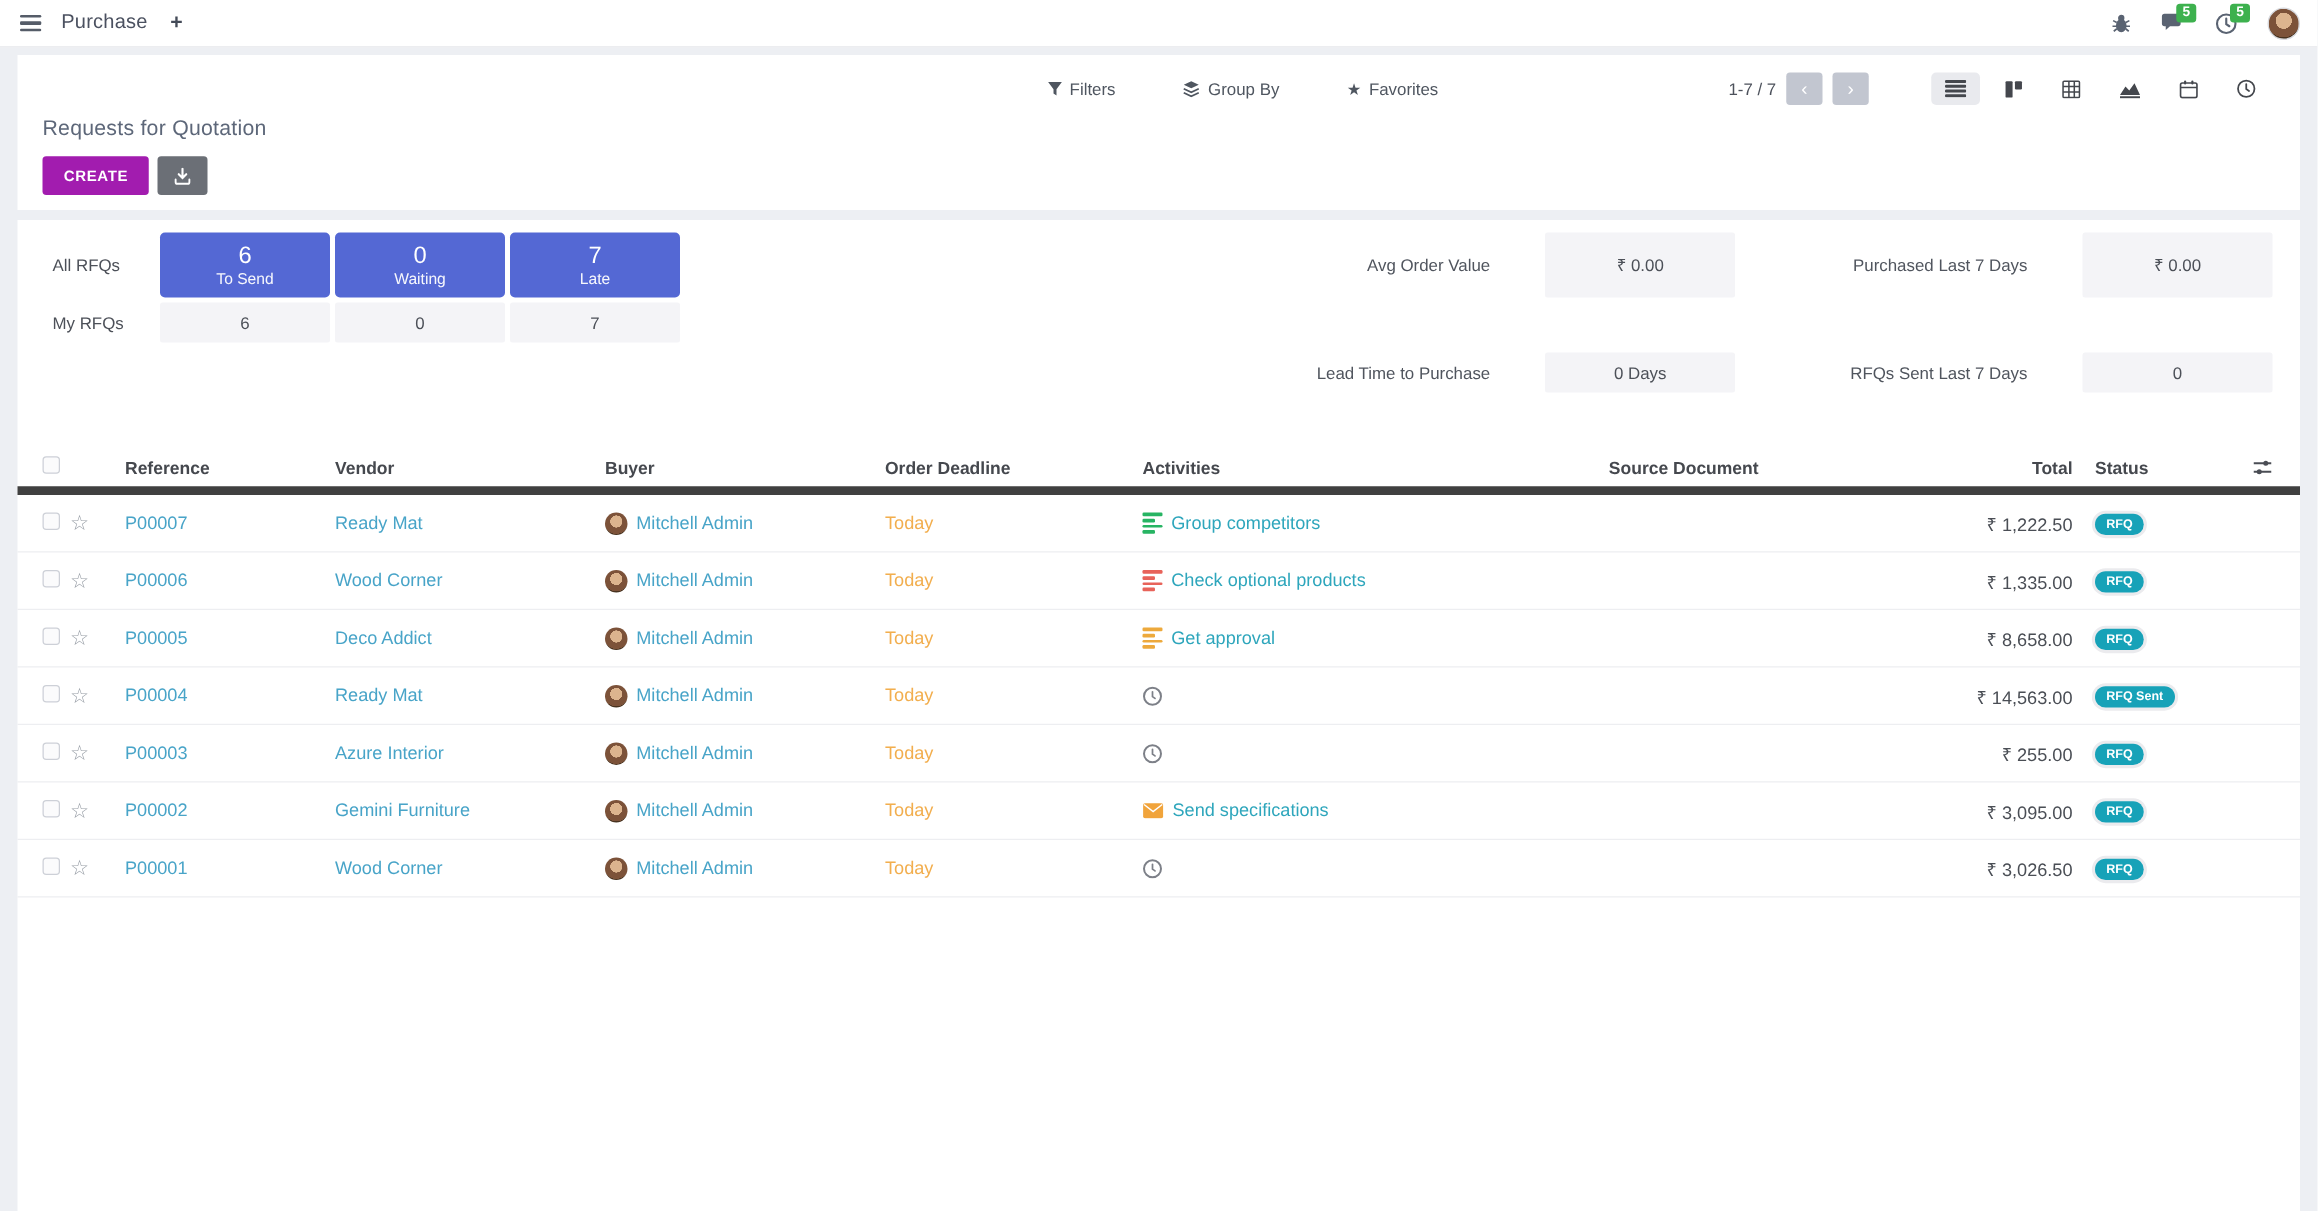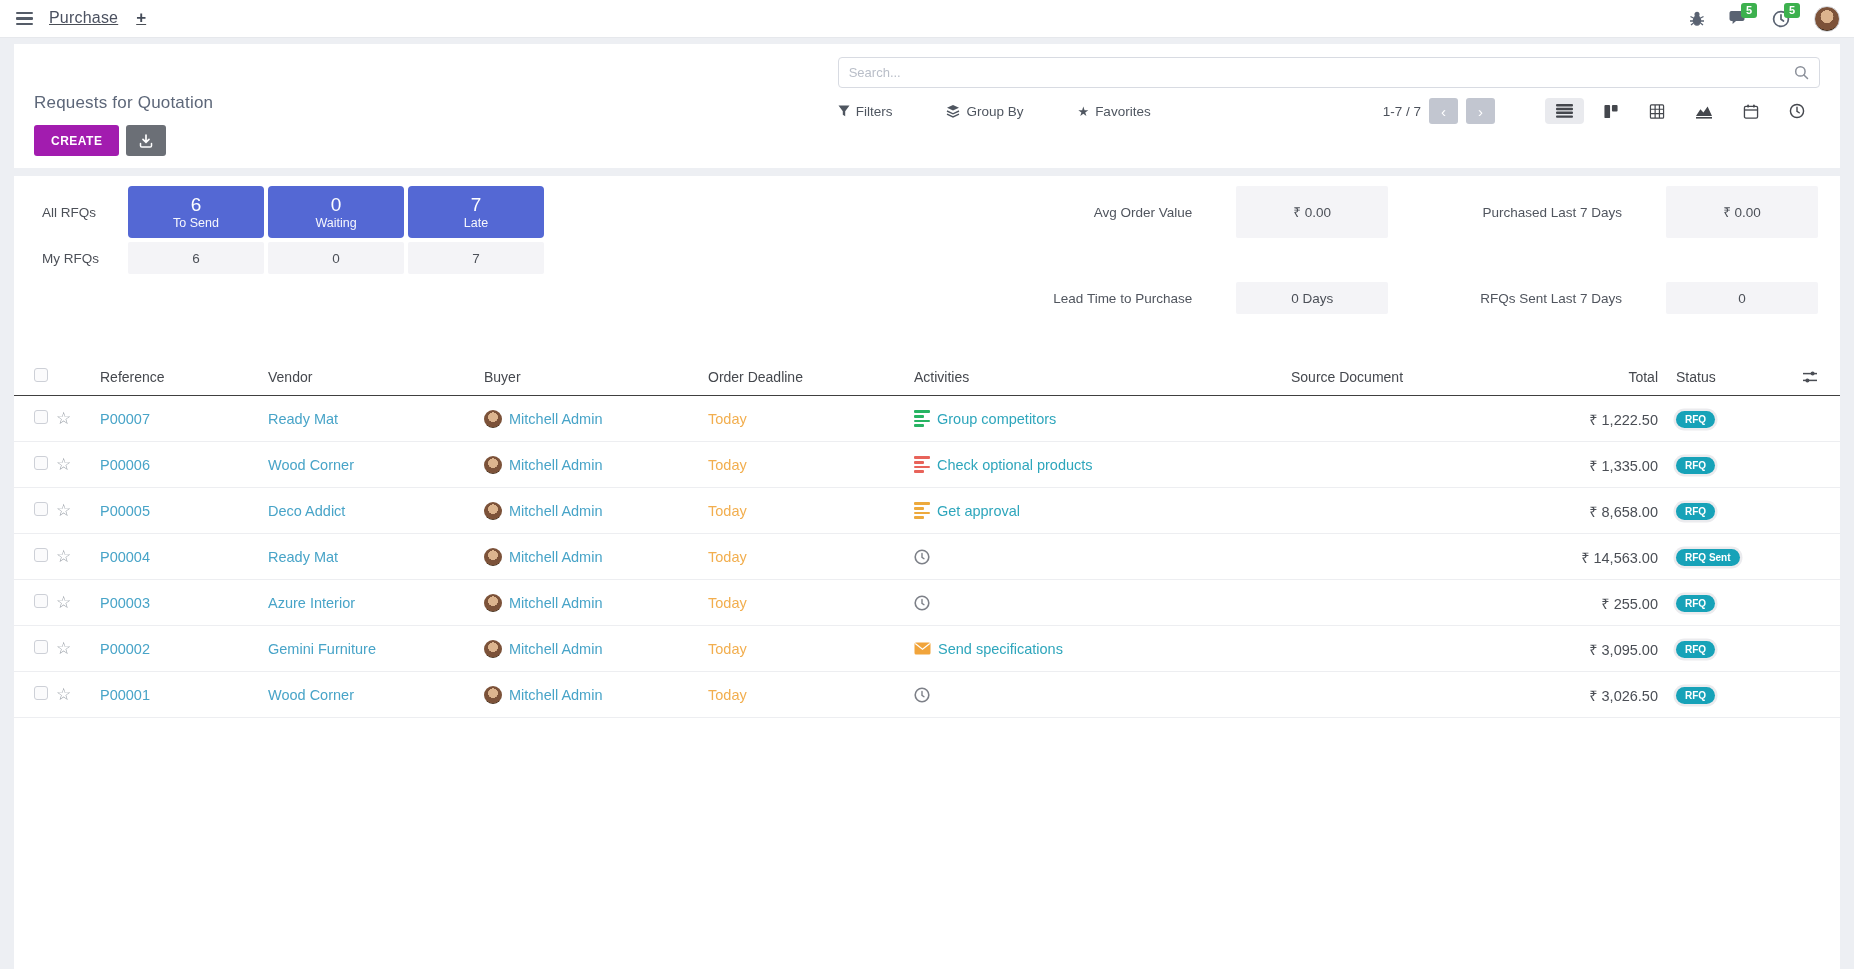--- a/index.html
+++ b/index.html
@@ -1,20 +1,20 @@
 <!DOCTYPE html>
 <html><head>
 <meta charset="utf-8">
 <style>
   * { margin:0; padding:0; box-sizing:border-box; }
   html,body { width:1854px; height:969px; overflow:hidden; }
   body { background:#edeff3; font-family:"Liberation Sans", sans-serif; color:#4a4e55; }
 
   
-  .topbar { height:38px; background:#fff; border-bottom:1px solid #e6e8ec; display:flex; align-items:center; justify-content:space-between; padding:0 14px;text-decoration:underline; }
+  .topbar { height:38px; background:#fff; border-bottom:1px solid #e6e8ec; display:flex; align-items:center; justify-content:space-between; padding:0 14px; }
   .topbar-left { display:flex; align-items:center; gap:14px; }
   .hamburger { display:flex; flex-direction:column; gap:3px; cursor:pointer; padding:4px 2px; }
   .hamburger i { width:17px; height:2.4px; background:#555c68; border-radius:1px; }
   .app-name { font-size:16px; color:#4b5160; letter-spacing:.2px; }
   .plus-btn { font-size:17px; font-weight:bold; color:#444b58; padding:0 4px; cursor:pointer; }
   .topbar-right { display:flex; align-items:center; gap:24px; }
   .nav-icon-wrap { position:relative; display:flex; align-items:center; cursor:pointer; }
   .nav-badge { position:absolute; top:-7px; left:12px; background:#3db14e; color:#fff; font-size:11px; font-weight:bold; padding:1px 5px; border-radius:3px; line-height:13px; }
   .avatar { width:26px; height:26px; border-radius:50%; background:radial-gradient(circle at 50% 40%, #dcb48e 0 34%, #7c5239 35% 70%, #47321f 71%); border:1px solid #d7d9de; }
 
@@ -51,21 +51,21 @@
   .dcard .dlab { font-size:12.5px; opacity:.95; }
   .dmy { background:#f4f4f7; border-radius:2px; height:32px; display:flex; align-items:center; justify-content:center; font-size:13.5px; color:#4c5058; cursor:pointer; }
   .dash-right { display:flex; gap:92px; }
   .stat-group { display:grid; grid-template-columns:auto 152px; grid-template-rows:52px 32px; column-gap:18px; row-gap:4px; align-items:center;gap:44px; }
   .stat-label { font-size:13.5px; color:#50555e; text-align:right; }
   .stat-cell { background:#f4f4f7; height:100%; display:flex; align-items:center; justify-content:center; font-size:13.5px; color:#4c5058; border-radius:2px; }
 
   
   .ltable { margin-top:44px; }
   .thead, .trow, .tfoot { display:flex; align-items:center; }
-  .thead { height:38px; border-bottom:1px solid #404040; font-size:14px; color:#45484e; font-weight:400; }
+  .thead { height:38px; border-bottom:7px solid #404040; font-size:14px; color:#45484e; font-weight:700; }
   .trow { height:46px; border-bottom:1px solid #edeef1; font-size:14.5px; }
   .tfoot { height:44px; border-bottom:1px solid #e6e8ec; font-size:14px; font-weight:bold; color:#3b3e43; }
   .c-check { width:42px; padding-left:20px; }
   .c-star { width:44px; }
   .c-ref { width:168px; }
   .c-vendor { width:216px; }
   .c-buyer { width:224px; display:flex; align-items:center; gap:7px; }
   .c-deadline { width:206px; }
   .c-activity { width:292px; display:flex; align-items:center; gap:7px; }
   .c-source { flex:1; text-align:center; }
@@ -132,29 +132,20 @@
       <button class="btn-create">CREATE</button>
       <button class="btn-export">
         <svg width="14" height="14" viewBox="0 0 14 14">
           <path d="M7 1v7M4 5.4 7 8.4 10 5.4" stroke="#fff" stroke-width="1.7" fill="none" stroke-linecap="round"></path>
           <path d="M1.5 9.5v2.2c0 .7.6 1.3 1.3 1.3h8.4c.7 0 1.3-.6 1.3-1.3V9.5" stroke="#fff" stroke-width="1.5" fill="none" stroke-linecap="round"></path>
         </svg>
       </button>
     </div>
   </div>
   <div class="cp-right">
-    <div class="searchbox">
-      <input placeholder="Search..." style="">
-      <span class="search-glyph">
-        <svg width="15" height="15" viewBox="0 0 16 16">
-            <circle cx="6.8" cy="6.8" r="5" stroke="#8a8f99" fill="none" stroke-width="1.6"></circle>
-            <path d="M10.6 10.6 14.4 14.4" stroke="#8a8f99" stroke-width="1.6" stroke-linecap="round"></path>
-          </svg>
-      </span>
-    </div>
     <div class="tools-row">
       <span class="ftool">
         <svg width="12" height="12" viewBox="0 0 12 12">
             <path d="M.5.5h11L7.2 6.3v5L4.8 9.7V6.3Z" fill="#4f5660"></path>
           </svg>
         <span>Filters</span>
       </span>
       <span class="ftool">
         <svg width="14" height="14" viewBox="0 0 14 14">
           <path d="M7 1 13 3.8 7 6.6 1 3.8Z" fill="#4f5660"></path>

